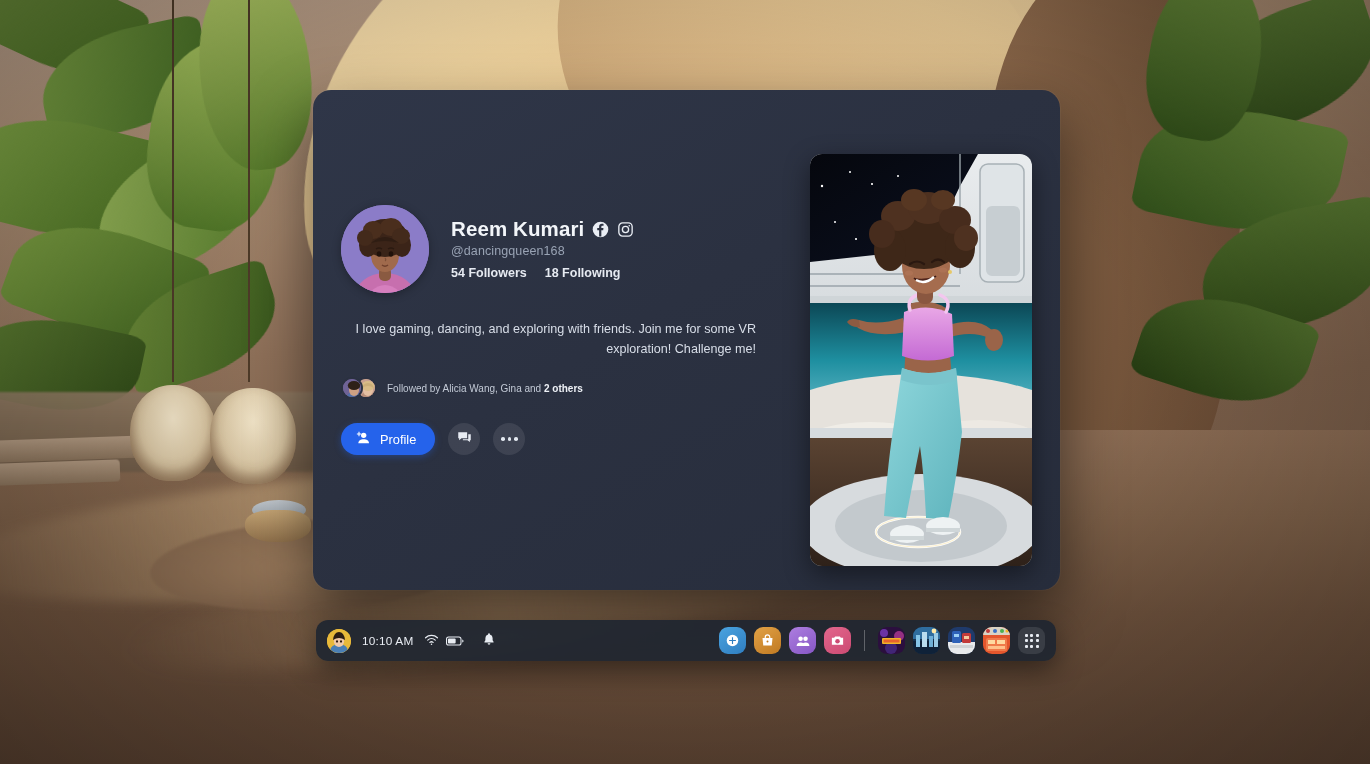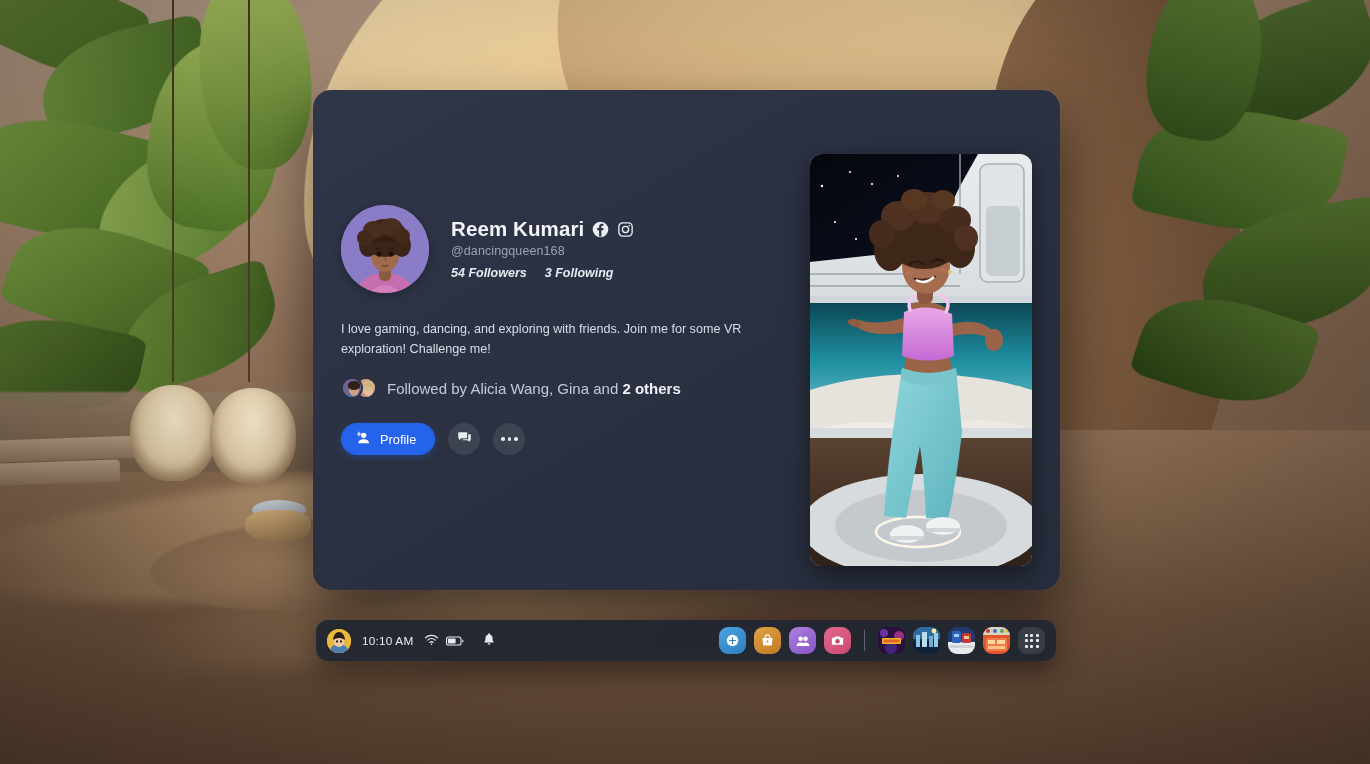--- a/index.html
+++ b/index.html
@@ -121,35 +121,35 @@
   
   .identity { display:flex; align-items:flex-start; gap:22px; }
   .avatar-big {
     width:88px; height:88px; border-radius:50%; flex:none; overflow:hidden;
     background:#8b7cc8; position:relative; box-shadow:0 2px 10px rgba(0,0,0,.3);
   }
   .name-line { display:flex; align-items:center; gap:8px; margin-top:12px; }
   .pname { font-size:20.5px; font-weight:bold; color:#f2f5f9; letter-spacing:.1px; }
   .soc { width:17px; height:17px; display:inline-block; cursor:pointer; }
   .handle { font-size:12.5px; color:#99a3b4; margin-top:3px; letter-spacing:.1px; }
-  .stats { margin-top:8px; display:flex; gap:18px; font-size:12.5px; color:#e6eaf1; font-weight:bold;font-style:italic; }
+  .stats { margin-top:8px; display:flex; gap:18px; font-size:12.5px; color:#e6eaf1; font-weight:bold; }
 
   .bio {
-    margin-top:27px; font-size:12.6px; line-height:1.55; color:#d8dee8; max-width:415px;
+    margin-top:27px; font-size:12.6px; line-height:1.55; color:#d8dee8; max-width:415px;text-align:right;
   }
 
   .followed-row { margin-top:18px; display:flex; align-items:center; gap:10px; }
   .mini-stack { position:relative; width:36px; height:22px; flex:none; }
   .mini {
     position:absolute; top:0; width:22px; height:22px; border-radius:50%;
     border:2px solid #2b3141; overflow:hidden;
   }
   .mini.a { left:0; background:#6f6396; z-index:2; }
   .mini.b { left:14px; background:#c9a190; z-index:1; }
-  .followed-text { font-size:15px; color:#c3cad6; }
+  .followed-text { font-size:10px; color:#c3cad6; }
   .followed-text b { color:#eef1f6; font-weight:bold; }
 
   .actions { margin-top:24px; display:flex; align-items:center; gap:13px; }
   .btn-follow {
     height:32px; padding:0 19px 0 14px; border-radius:16px; border:0;
     background:#2563eb; color:#fff; font-size:12.8px; cursor:pointer;
     display:flex; align-items:center; gap:9px; font-family:inherit;
     box-shadow:0 2px 7px rgba(37,99,235,.35);
   }
   .round-btn {
@@ -301,21 +301,21 @@
               <svg viewBox="0 0 24 24" width="17" height="17" fill="none" stroke="#e9edf4" stroke-width="1.9">
                 <rect x="2.6" y="2.6" width="18.8" height="18.8" rx="5.4"></rect>
                 <circle cx="12" cy="12" r="4.4"></circle>
                 <circle cx="17.3" cy="6.7" r="1.15" fill="#e9edf4" stroke="none"></circle>
               </svg>
             </span>
           </div>
           <div class="handle">@dancingqueen168</div>
           <div class="stats">
             <span>54 Followers</span>
-            <span>3 Following</span>
+            <span>18 Following</span>
           </div>
         </div>
       </div>
 
       <div class="bio">I love gaming, dancing, and exploring with friends. Join me for some VR exploration! Challenge me!</div>
 
       <div class="followed-row">
         <div class="mini-stack">
           <div class="mini a">
             <svg viewBox="0 0 22 22" width="22" height="22">

